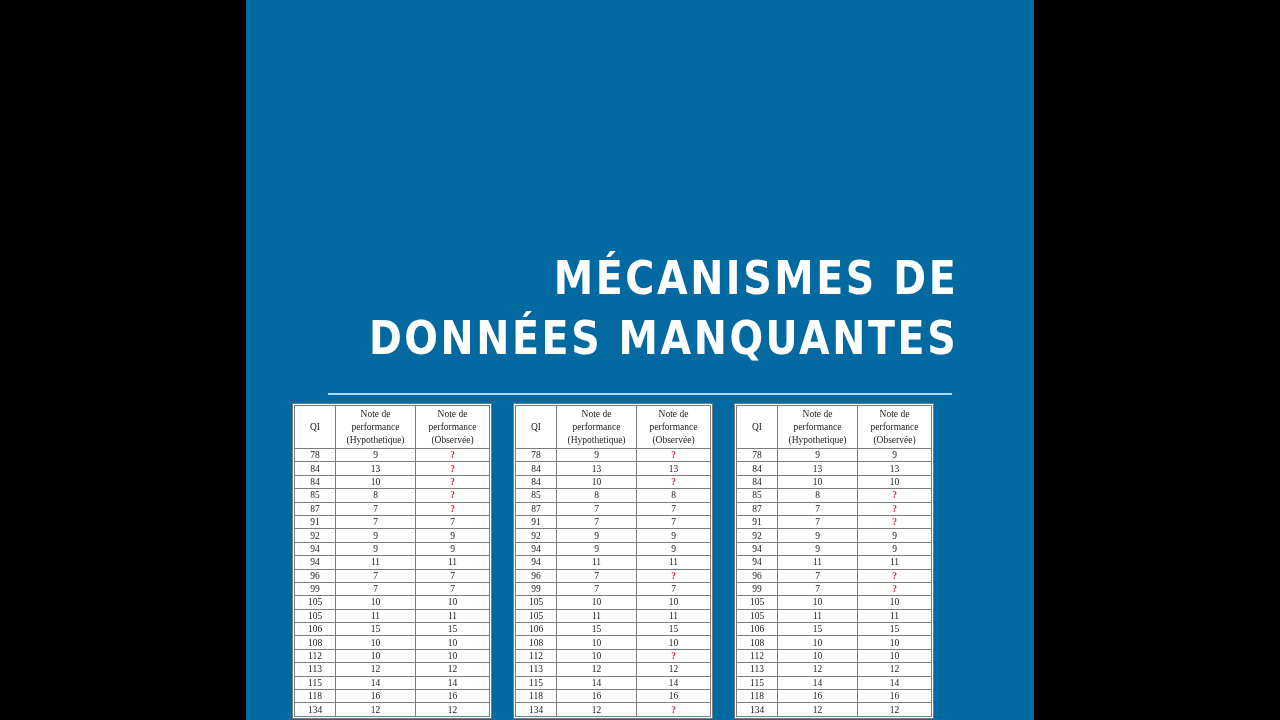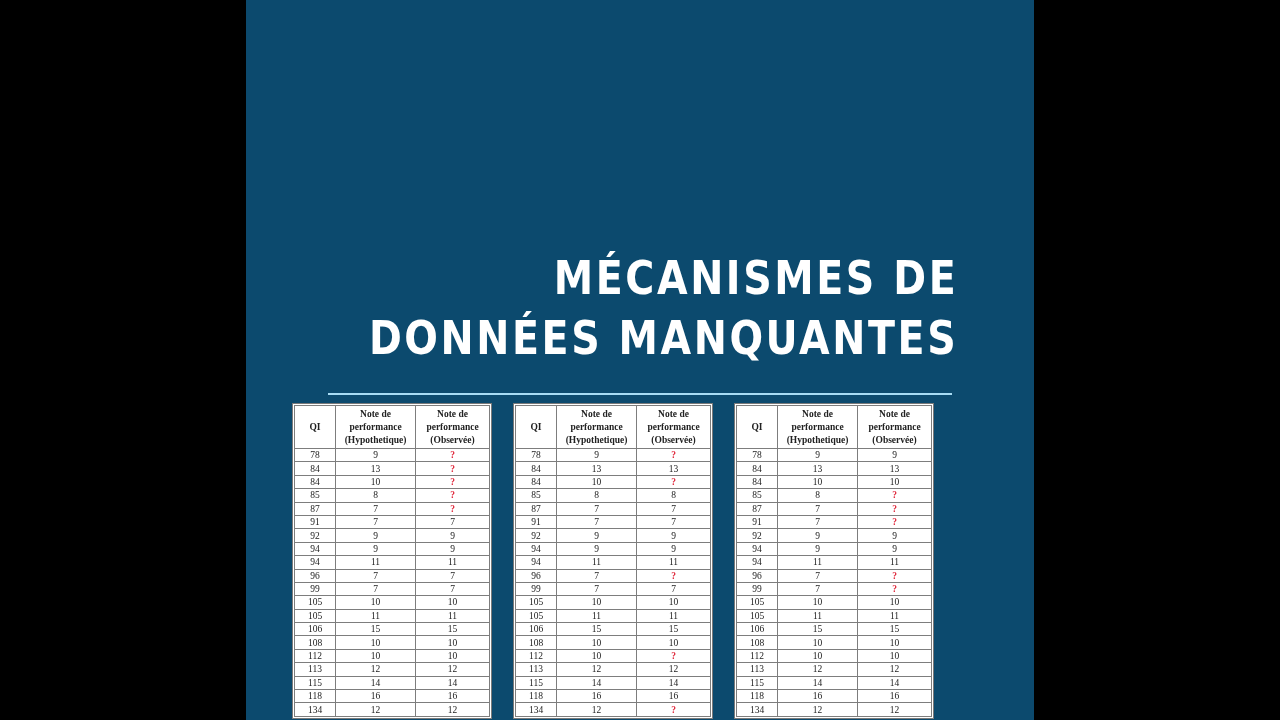--- a/index.html
+++ b/index.html
@@ -5,21 +5,21 @@
   html, body {
     margin: 0; padding: 0;
     width: 1280px; height: 720px;
     background: #000000;
     overflow: hidden;
   }
   .slide {
     position: absolute;
     left: 246px; top: 0;
     width: 788px; height: 720px;
-    background: #0c4a6e;
+    background: #0369a1;
     overflow: hidden;
   }
   .title {
     position: absolute;
     right: 76px;
     top: 248px;
     text-align: right;
     color: #ffffff;
     font-family: "DejaVu Sans", sans-serif;
     font-weight: bold;
@@ -53,21 +53,21 @@
     font-family: "Liberation Serif", serif;
     color: #222222;
     table-layout: fixed;
   }
   table.data th, table.data td {
     border: 1px solid #7d7d7d;
     text-align: center;
     padding: 0;
   }
   table.data th {
-    font-weight: bold;
+    font-weight: normal;
     font-size: 9.5px;
     line-height: 13px;
     height: 42px;
   }
   table.data td {
     font-size: 9.5px;
     height: 12.4px;
     line-height: 12px;
   }
   table.data col.c0 { width: 41px; }

